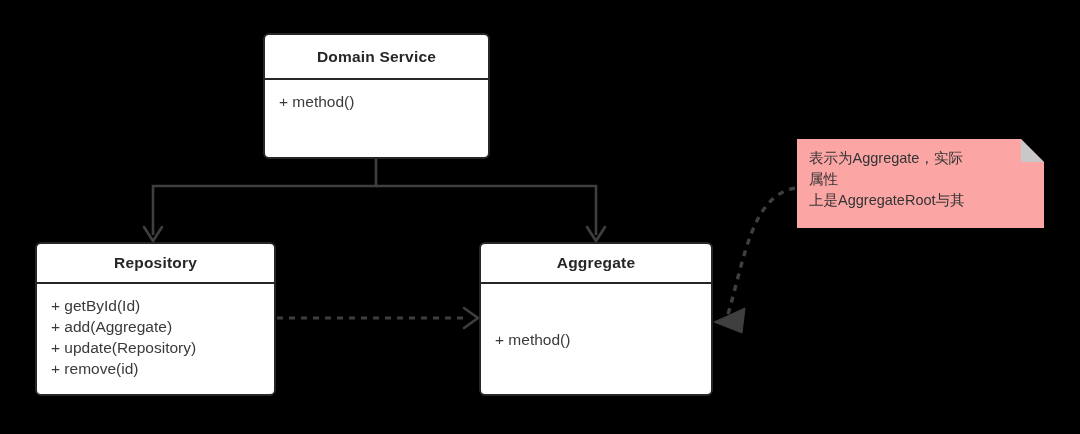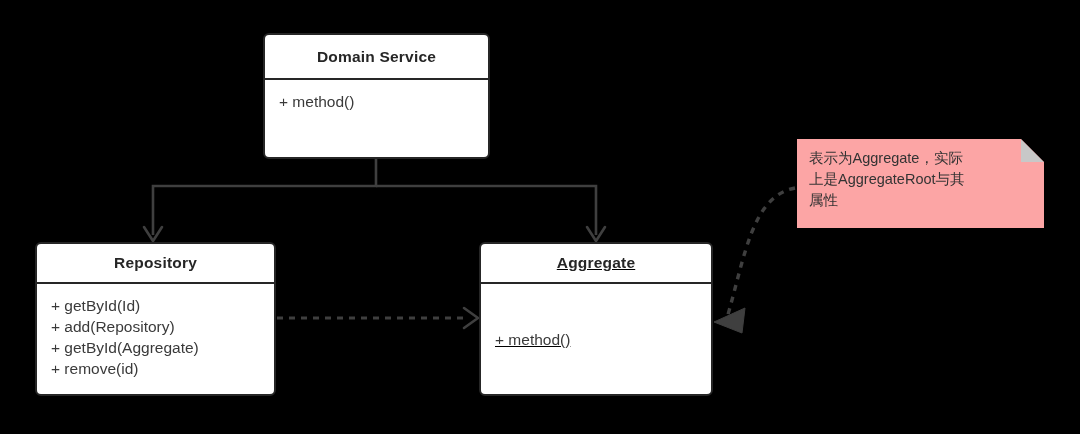--- a/index.html
+++ b/index.html
@@ -75,21 +75,20 @@
     height: 154px;
   }
   #box-repository .uml-title { height: 38px; }
 
   
   #box-aggregate {
     left: 479px;
     top: 242px;
     width: 234px;
     height: 154px;
-    text-decoration: underline;
   }
   #box-aggregate .uml-title { height: 38px; }
 
   
   #note-aggregate {
     position: absolute;
     left: 797px;
     top: 139px;
     width: 247px;
     height: 89px;
@@ -156,34 +155,34 @@
     <div class="uml-body top-aligned">
       <div class="uml-member">+ method()</div>
     </div>
   </div>
 
   <div class="uml-box" id="box-repository">
     <div class="uml-title">Repository</div>
     <div class="uml-divider"></div>
     <div class="uml-body top-aligned">
       <div class="uml-member">+ getById(Id)</div>
-      <div class="uml-member">+ add(Repository)</div>
-      <div class="uml-member">+ getById(Aggregate)</div>
+      <div class="uml-member">+ add(Aggregate)</div>
+      <div class="uml-member">+ update(Repository)</div>
       <div class="uml-member">+ remove(id)</div>
     </div>
   </div>
 
   <div class="uml-box" id="box-aggregate">
     <div class="uml-title">Aggregate</div>
     <div class="uml-divider"></div>
     <div class="uml-body">
       <div class="uml-member">+ method()</div>
     </div>
   </div>
 
   <div id="note-aggregate">
     <div id="note-fold"></div>
     <div class="note-line">表示为Aggregate，实际</div>
+    <div class="note-line">属性</div>
     <div class="note-line">上是AggregateRoot与其</div>
-    <div class="note-line">属性</div>
   </div>
 
 </div>
 
 </body></html>

